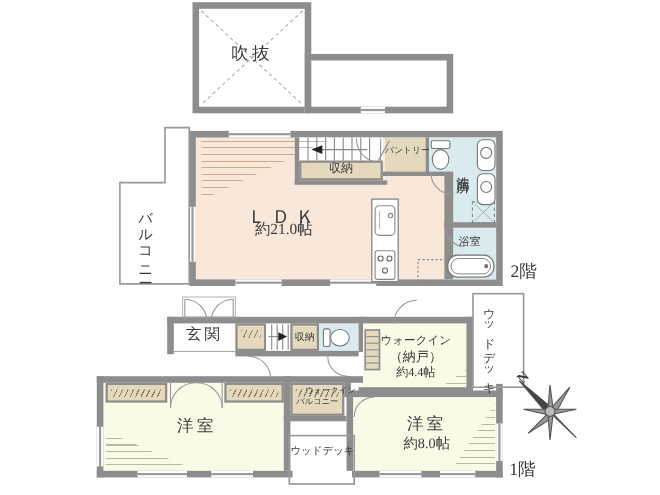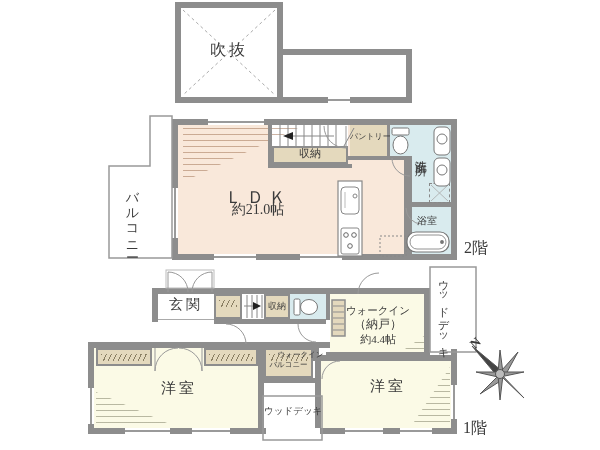--- a/index.html
+++ b/index.html
@@ -117,20 +117,21 @@
   <div class="lbl" style="left:160px;top:297px;width:52px;font-size:14px;letter-spacing:3px;">玄関</div>
   <div class="lbl" style="left:264px;top:301px;width:26px;font-size:9px;">収納</div>
   <div class="lbl" style="left:336px;top:305px;width:84px;font-size:10.5px;">ウォークイン</div>
   <div class="lbl" style="left:336px;top:318px;width:84px;font-size:12px;">（納戸）</div>
   <div class="lbl" style="left:336px;top:333px;width:84px;font-size:11px;">約4.4帖</div>
   <div class="lbl vtext" style="left:437px;top:272px;height:78px;font-size:11px;letter-spacing:1px;">ウッドデッキ</div>
   <div class="lbl" style="left:276px;top:351px;width:49px;font-size:7.5px;">ウォークイン</div>
   <div class="lbl" style="left:264px;top:361px;width:49px;font-size:7.5px;">バルコニー</div>
   <div class="lbl" style="left:129px;top:380px;width:100px;font-size:15px;letter-spacing:3px;">洋室</div>
   <div class="lbl" style="left:338px;top:378px;width:100px;font-size:15px;letter-spacing:3px;">洋室</div>
+  <div class="lbl" style="left:338px;top:396px;width:100px;font-size:13px;">約8.0帖</div>
   <div class="lbl" style="left:264px;top:406px;width:58px;font-size:9.5px;">ウッドデッキ</div>
   <div class="lbl" style="left:455px;top:419px;width:40px;font-size:16px;">1階</div>
   <div class="lbl" style="left:468px;top:336px;width:16px;font-size:13px;font-weight:bold;transform:rotate(-42deg);">N</div>
 
   <svg class="ovl" width="600" height="450" viewBox="0 0 600 450">
 
     <g stroke="#aaa" stroke-width="1" stroke-dasharray="3,3">
       <line x1="183" y1="10" x2="275" y2="95"></line>
         <line x1="275" y1="10" x2="183" y2="95"></line>
     </g>

